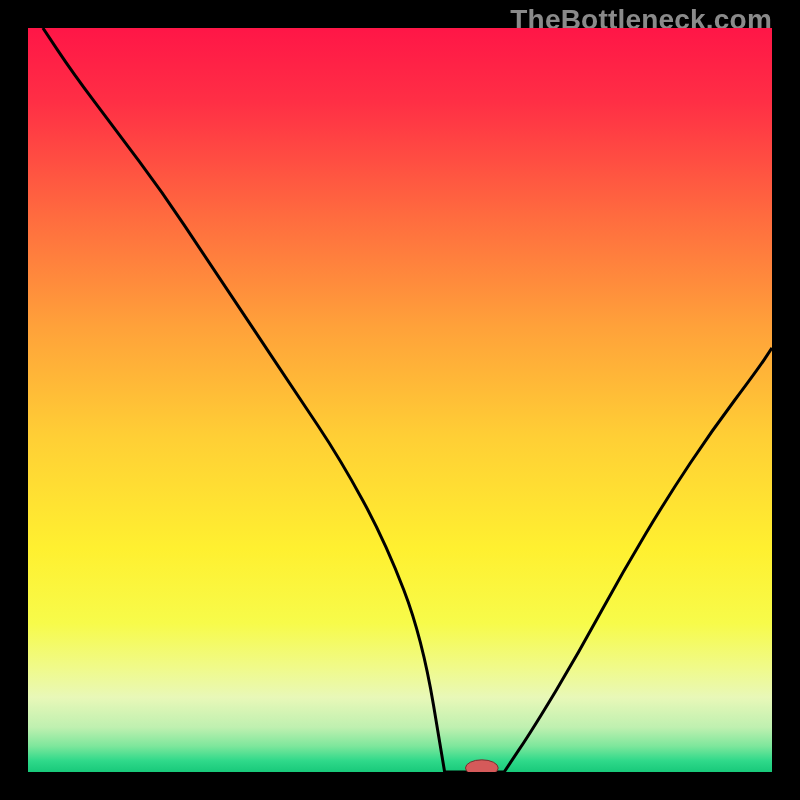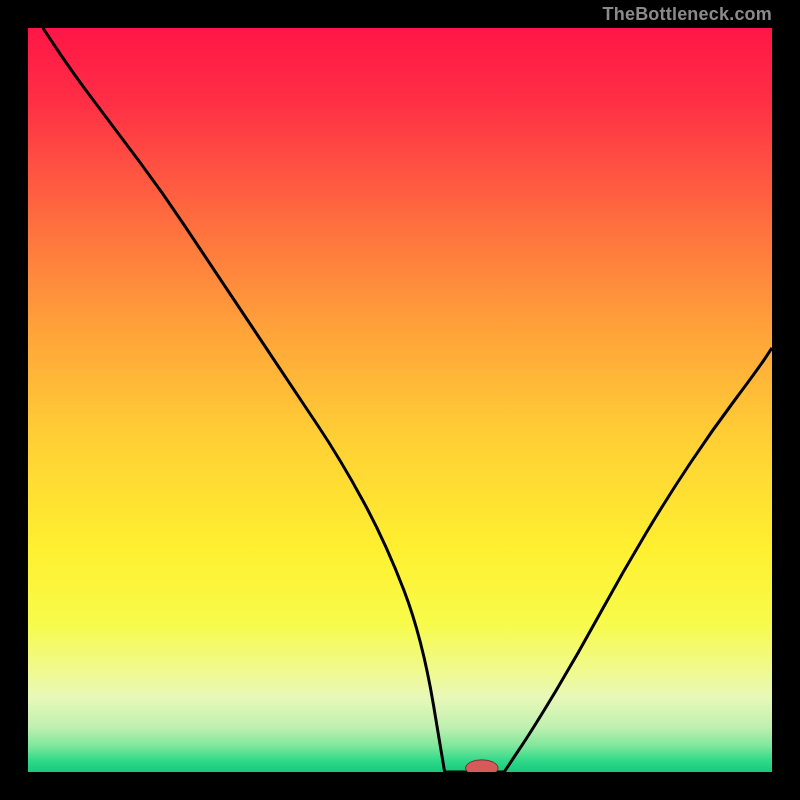--- a/index.html
+++ b/index.html
@@ -21,21 +21,21 @@
     left: 28px;
     top: 28px;
     width: 744px;
     height: 744px;
   }
   .watermark {
     position: absolute;
     top: 4px;
     right: 28px;
     font-family: Arial, Helvetica, sans-serif;
-    font-size: 18px;
+    font-size: 28px;
     font-weight: bold;
     color: #8a8a8a;
     letter-spacing: 0.2px;
     user-select: none;
   }
   svg { display: block; }
 </style>
 </head>
 <body>
 

